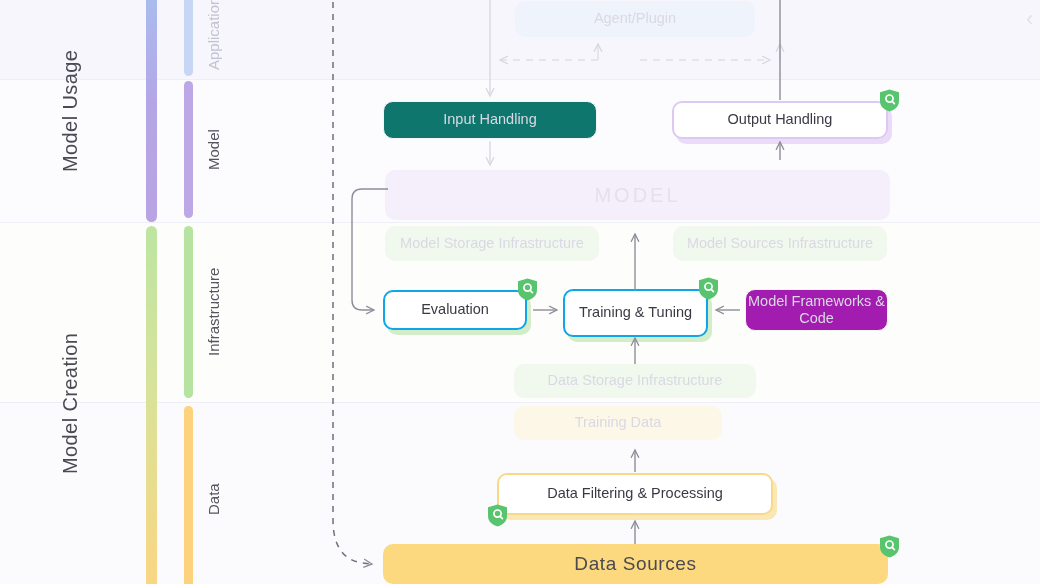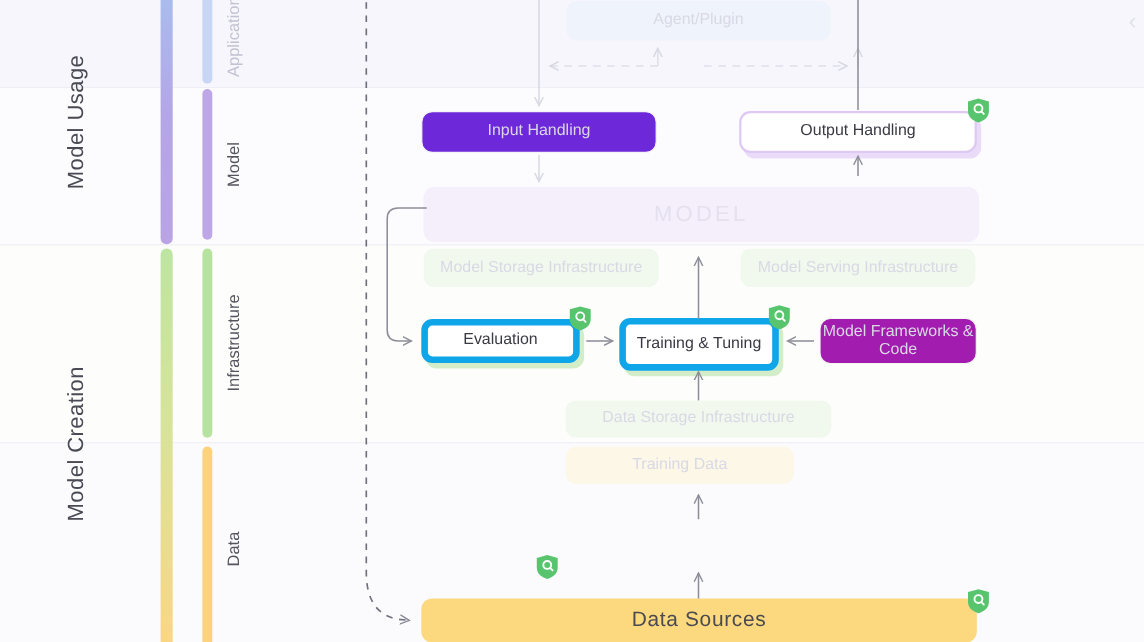--- a/index.html
+++ b/index.html
@@ -45,29 +45,29 @@
   .lanelabel.model{top:81px;height:137px;}
   .lanelabel.infra{top:226px;height:172px;}
   .lanelabel.data{top:406px;height:186px;}
 
   
   .node{position:absolute;box-sizing:border-box;border-radius:10px;
     display:flex;align-items:center;justify-content:center;text-align:center;
     font-size:14.5px;line-height:1.18;}
   .node.dim{color:#d9d9e4;border:1px solid transparent;}
   .node.dim.blue{background:#eff3fc;}
-  .node.dim.plain{background:#6d28d9;border:1px solid #f3f3f8;}
+  .node.dim.plain{background:#0f766e;border:1px solid #f3f3f8;}
   .node.dim.greenbg{background:#f1f9ef;}
   .node.dim.yellowbg{background:#fdf7e8;}
   .node.dim.greenline{background:#a21caf;border:1px solid #f2f6f1;}
 
   .node.active{background:#ffffff;color:#3a3a44;}
   .node.active.purple{border:2px solid #ddc9f2;
     box-shadow:4px 5px 0 0 #eadcf8;text-align:center;}
-  .node.active.green{border:6px solid #0ea5e9;
+  .node.active.green{border:2px solid #0ea5e9;
     box-shadow:4px 5px 0 0 #d4edc9;}
   .node.active.yellow{border:2px solid #f8d98a;
     box-shadow:4px 5px 0 0 #fbe7b4;}
 
   .banner{position:absolute;box-sizing:border-box;border-radius:10px;
     display:flex;align-items:center;justify-content:center;
     letter-spacing:3px;font-size:20px;}
   .banner.model{background:#f4effb;color:#e5e0ee;}
   .bar-solid{position:absolute;box-sizing:border-box;border-radius:10px;
     display:flex;align-items:center;justify-content:center;
@@ -159,21 +159,21 @@
     <svg viewBox="0 0 21 23">
         <path d="M10.5 0.6 L20 3.2 V12 C20 17.6 15.6 21 10.5 22.4 C5.4 21 1 17.6 1 12 V3.2 Z" fill="#58c56e"></path>
         <circle cx="10.5" cy="9.6" r="3.6" fill="none" stroke="#fff" stroke-width="1.7"></circle>
         <line x1="13.2" y1="12.4" x2="15.4" y2="14.6" stroke="#fff" stroke-width="1.7" stroke-linecap="round"></line>
       </svg>
   </div>
 
   <div class="banner model" style="left:385px;top:170px;width:505px;height:50px;">MODEL</div>
 
   <div class="node dim greenbg" style="left:385px;top:226px;width:214px;height:35px;">Model Storage Infrastructure</div>
-  <div class="node dim greenbg" style="left:673px;top:226px;width:214px;height:35px;">Model Serving Infrastructure</div>
+  <div class="node dim greenbg" style="left:673px;top:226px;width:214px;height:35px;">Model Sources Infrastructure</div>
 
   <div class="node active green" style="left:383px;top:290px;width:144px;height:40px;">Evaluation</div>
   <div class="badge" style="left:517px;top:278px;">
     <svg viewBox="0 0 21 23">
         <path d="M10.5 0.6 L20 3.2 V12 C20 17.6 15.6 21 10.5 22.4 C5.4 21 1 17.6 1 12 V3.2 Z" fill="#58c56e"></path>
         <circle cx="10.5" cy="9.6" r="3.6" fill="none" stroke="#fff" stroke-width="1.7"></circle>
         <line x1="13.2" y1="12.4" x2="15.4" y2="14.6" stroke="#fff" stroke-width="1.7" stroke-linecap="round"></line>
       </svg>
   </div>
 
@@ -185,20 +185,21 @@
         <line x1="13.2" y1="12.4" x2="15.4" y2="14.6" stroke="#fff" stroke-width="1.7" stroke-linecap="round"></line>
       </svg>
   </div>
 
   <div class="node dim greenline" style="left:745px;top:289px;width:143px;height:42px;">Model Frameworks &amp; Code</div>
 
   <div class="node dim greenbg" style="left:514px;top:364px;width:242px;height:34px;">Data Storage Infrastructure</div>
 
   <div class="node dim yellowbg" style="left:514px;top:406px;width:208px;height:34px;">Training Data</div>
 
+  <div class="node active yellow" style="left:497px;top:473px;width:276px;height:42px;">Data Filtering &amp; Processing</div>
   <div class="badge" style="left:487px;top:504px;">
     <svg viewBox="0 0 21 23">
         <path d="M10.5 0.6 L20 3.2 V12 C20 17.6 15.6 21 10.5 22.4 C5.4 21 1 17.6 1 12 V3.2 Z" fill="#58c56e"></path>
         <circle cx="10.5" cy="9.6" r="3.6" fill="none" stroke="#fff" stroke-width="1.7"></circle>
         <line x1="13.2" y1="12.4" x2="15.4" y2="14.6" stroke="#fff" stroke-width="1.7" stroke-linecap="round"></line>
       </svg>
   </div>
 
   <div class="bar-solid" style="left:383px;top:544px;width:505px;height:40px;">Data Sources</div>
   <div class="badge" style="left:879px;top:535px;">

